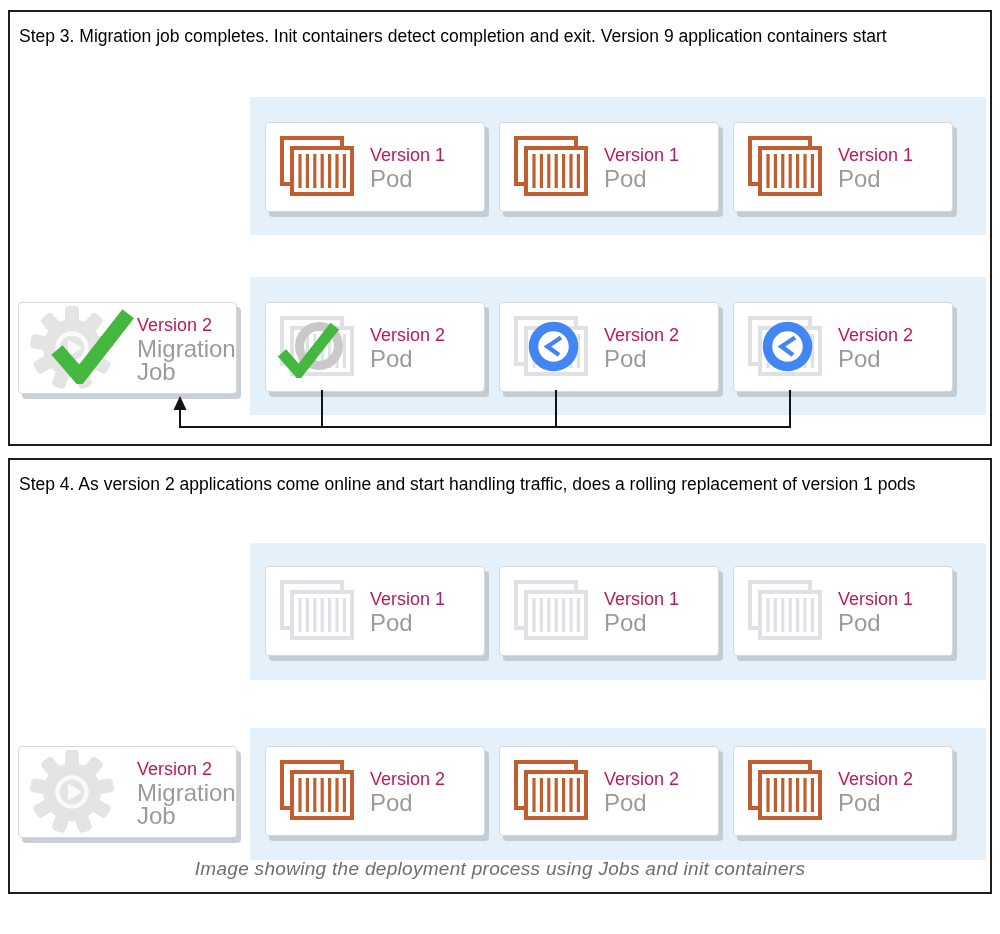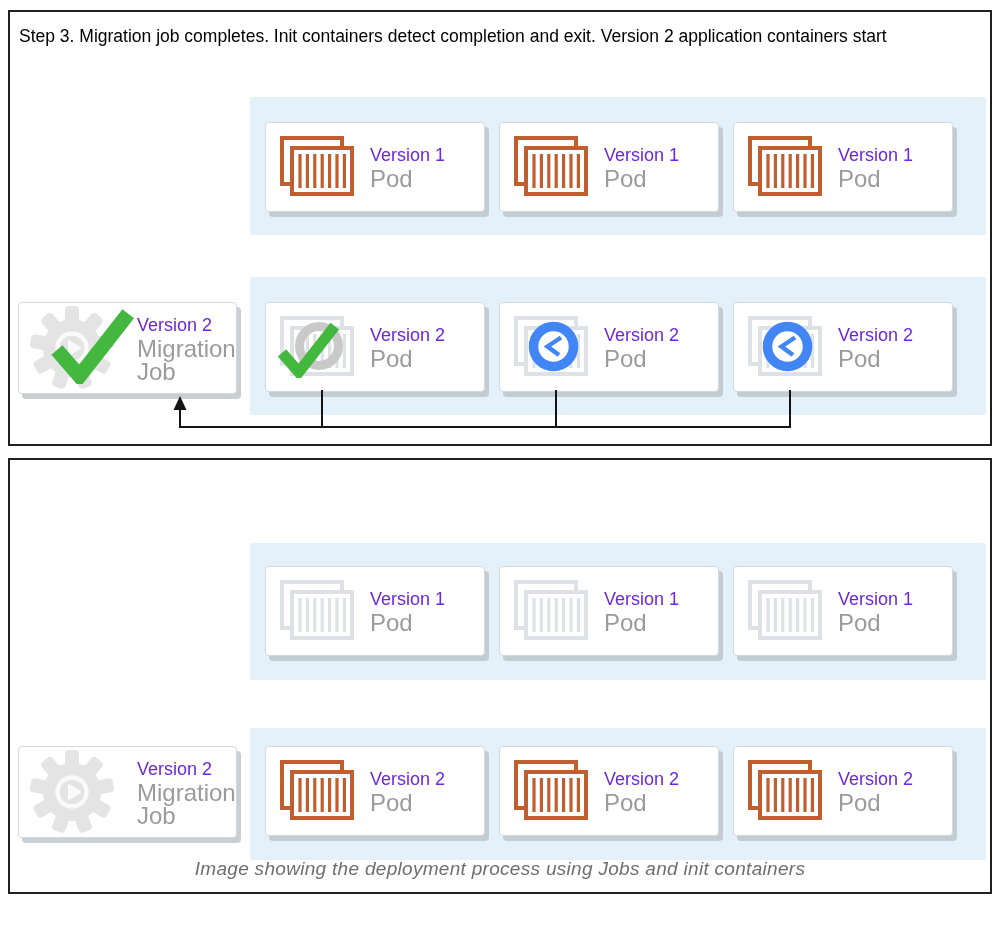--- a/index.html
+++ b/index.html
@@ -14,35 +14,35 @@
   .band{position:absolute;background:#e4f1fa;border-radius:2px;}
 
   .card{position:absolute;background:#ffffff;border:1px solid #d8d8d8;border-radius:4px;
         box-shadow:4px 5px 0 rgba(183,191,197,0.75);box-sizing:border-box;
         display:flex;align-items:center;}
   .iconwrap{position:relative;flex:0 0 auto;}
   .pod .iconwrap{width:78px;height:62px;margin-left:14px;}
   .job .iconwrap{width:98px;height:86px;margin-left:8px;}
   .ov{position:absolute;}
   .txt{margin-left:12px;}
-  .t1{font-size:18px;color:#6d28d9;line-height:23px;}
+  .t1{font-size:18px;color:#be185d;line-height:23px;}
   .t2{font-size:24px;color:#9b9b9b;line-height:23px;}
 
   .conn{position:absolute;left:0;top:0;pointer-events:none;}
 
   .caption{position:absolute;left:0;top:858px;width:1000px;text-align:center;
            font-size:19px;font-style:italic;color:#6e6e6e;letter-spacing:.3px;}
 </style>
 </head>
 <body>
 
 <div class="stage">
 
   <section class="panel" style="top:10px">
-    <div class="panel-title">Step 3. Migration job completes. Init containers detect completion and exit. Version 2 application containers start</div>
+    <div class="panel-title">Step 3. Migration job completes. Init containers detect completion and exit. Version 9 application containers start</div>
     <div class="canvas" id="canvas-0">
         <div class="band" style="left:240px;top:85px;width:736px;height:138px"></div>
         <div class="band" style="left:240px;top:265px;width:736px;height:138px"></div>
         <div class="card pod" style="left:255px;top:110px;width:220px;height:90px">
     <div class="iconwrap"><svg width="74" height="60" viewBox="0 0 74 60">
     <rect x="2" y="2" width="60" height="46" fill="none" stroke="#C15E30" stroke-width="4"></rect>
     <rect x="12" y="12" width="60" height="46" fill="#ffffff" stroke="#C15E30" stroke-width="4"></rect>
     <line x1="20" y1="18" x2="20" y2="52" stroke="#C15E30" stroke-width="3.2"></line>
               <line x1="27.4" y1="18" x2="27.4" y2="52" stroke="#C15E30" stroke-width="3.2"></line>
               <line x1="34.8" y1="18" x2="34.8" y2="52" stroke="#C15E30" stroke-width="3.2"></line>
@@ -185,20 +185,21 @@
             <line x1="780" y1="378" x2="780" y2="415"></line>
         <line x1="169" y1="415" x2="781" y2="415"></line>
         <line x1="170" y1="415" x2="170" y2="394"></line>
       </g>
       <polygon points="170,384 163.5,398 176.5,398" fill="#141414"></polygon>
     </svg>
       </div>
   </section>
 
   <section class="panel" style="top:458px">
+    <div class="panel-title">Step 4. As version 2 applications come online and start handling traffic, does a rolling replacement of version 1 pods</div>
     <div class="canvas" id="canvas-1">
         <div class="band" style="left:240px;top:83px;width:736px;height:137px"></div>
         <div class="band" style="left:240px;top:268px;width:736px;height:132px"></div>
         <div class="card pod" style="left:255px;top:106px;width:220px;height:90px">
     <div class="iconwrap"><svg width="74" height="60" viewBox="0 0 74 60">
     <rect x="2" y="2" width="60" height="46" fill="none" stroke="#DEE2E6" stroke-width="4"></rect>
     <rect x="12" y="12" width="60" height="46" fill="#ffffff" stroke="#DEE2E6" stroke-width="4"></rect>
     <line x1="20" y1="18" x2="20" y2="52" stroke="#DEE2E6" stroke-width="3.2"></line>
               <line x1="27.4" y1="18" x2="27.4" y2="52" stroke="#DEE2E6" stroke-width="3.2"></line>
               <line x1="34.8" y1="18" x2="34.8" y2="52" stroke="#DEE2E6" stroke-width="3.2"></line>

